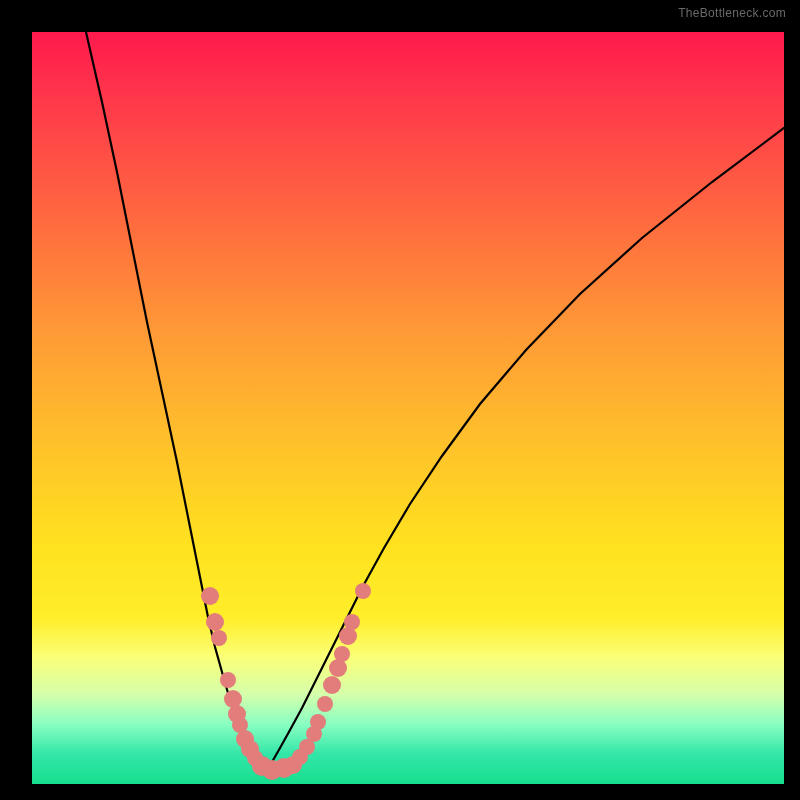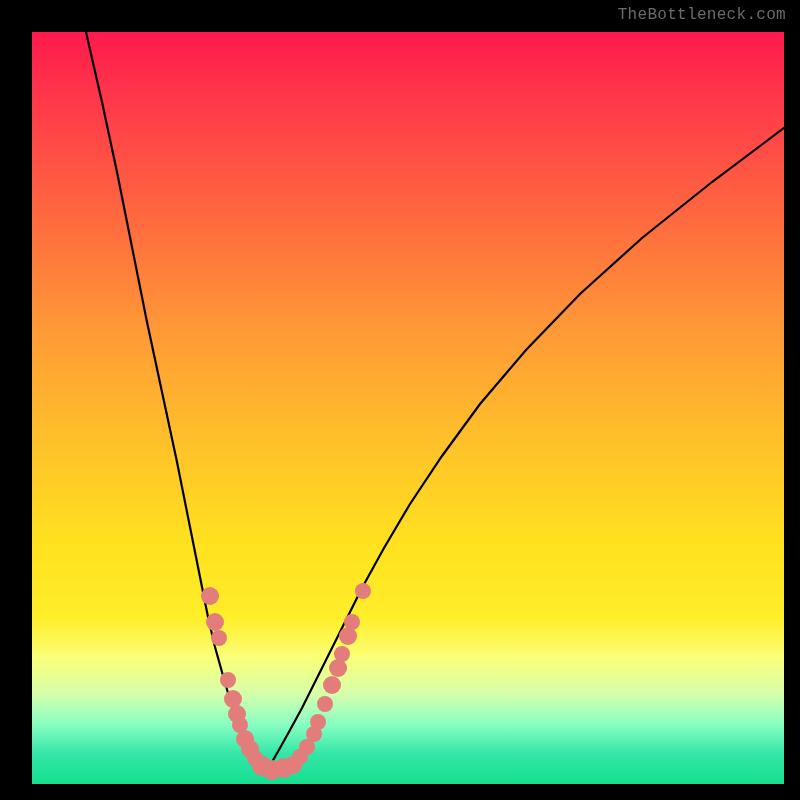--- a/index.html
+++ b/index.html
@@ -37,25 +37,24 @@
       #8affc2 92%,
       #33e6a8 96%,
       #16df8f 100%
     );
   }
   .watermark {
     position: absolute;
     top: 6px;
     right: 14px;
     color: #6a6a6a;
-    font-size: 16px;
+    font-size: 12px;
     font-weight: 500;
     letter-spacing: 0.3px;
     user-select: none;
-    font-family: Liberation Mono, monospace;
   }
   svg.curve {
     position: absolute;
     left: 0;
     top: 0;
     width: 752px;
     height: 752px;
   }
   .curve-path {
     fill: none;

